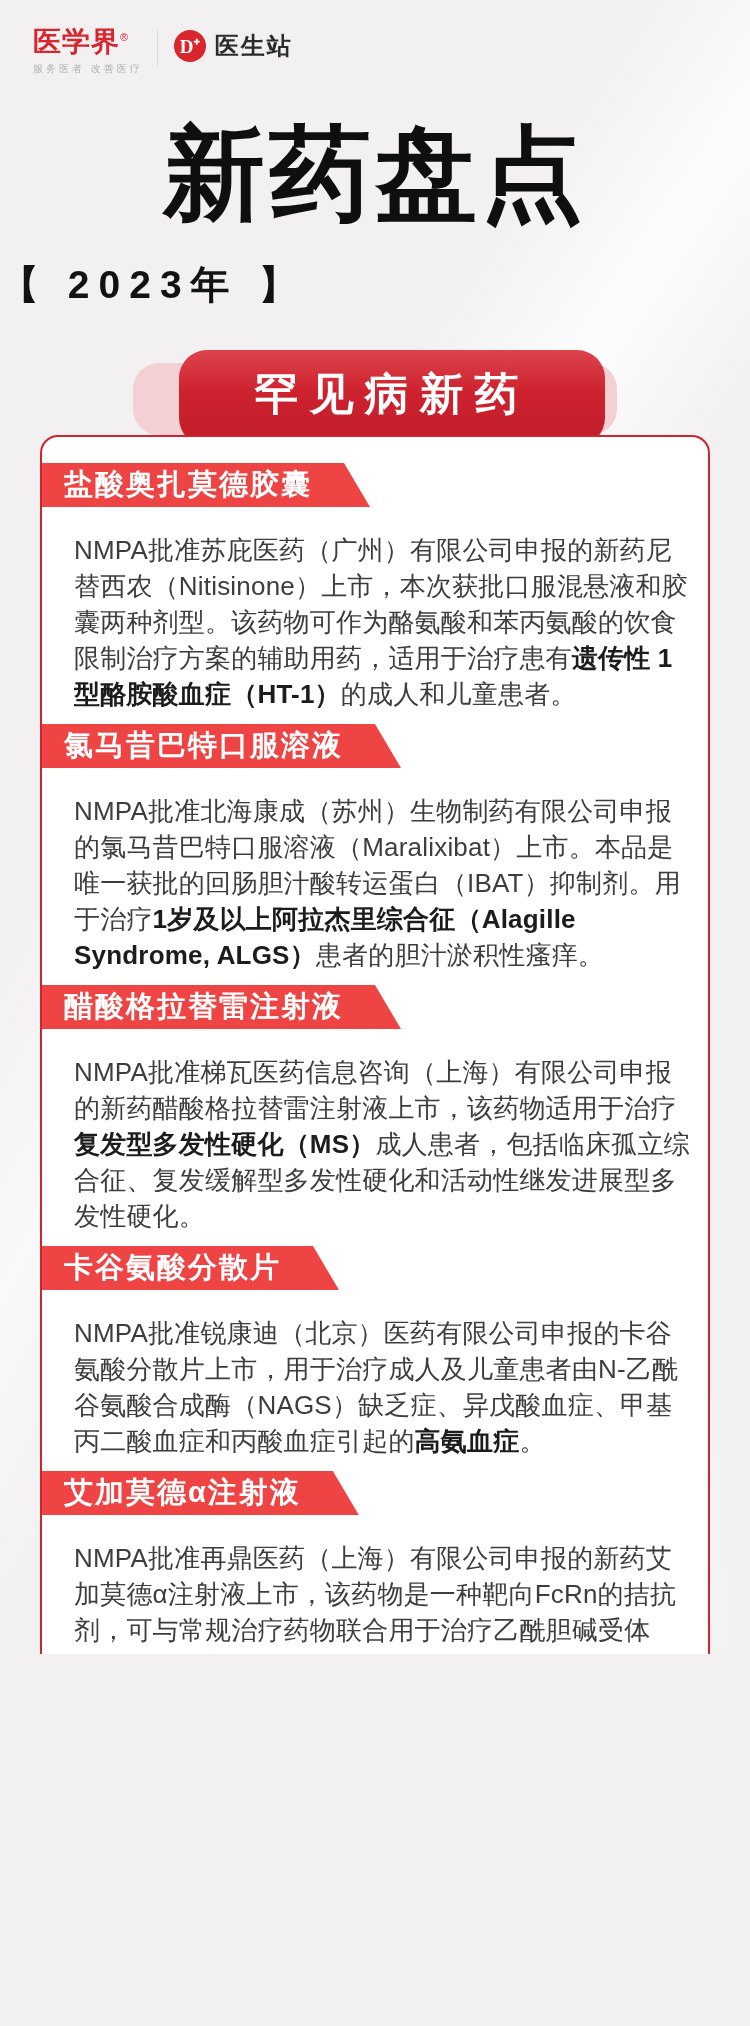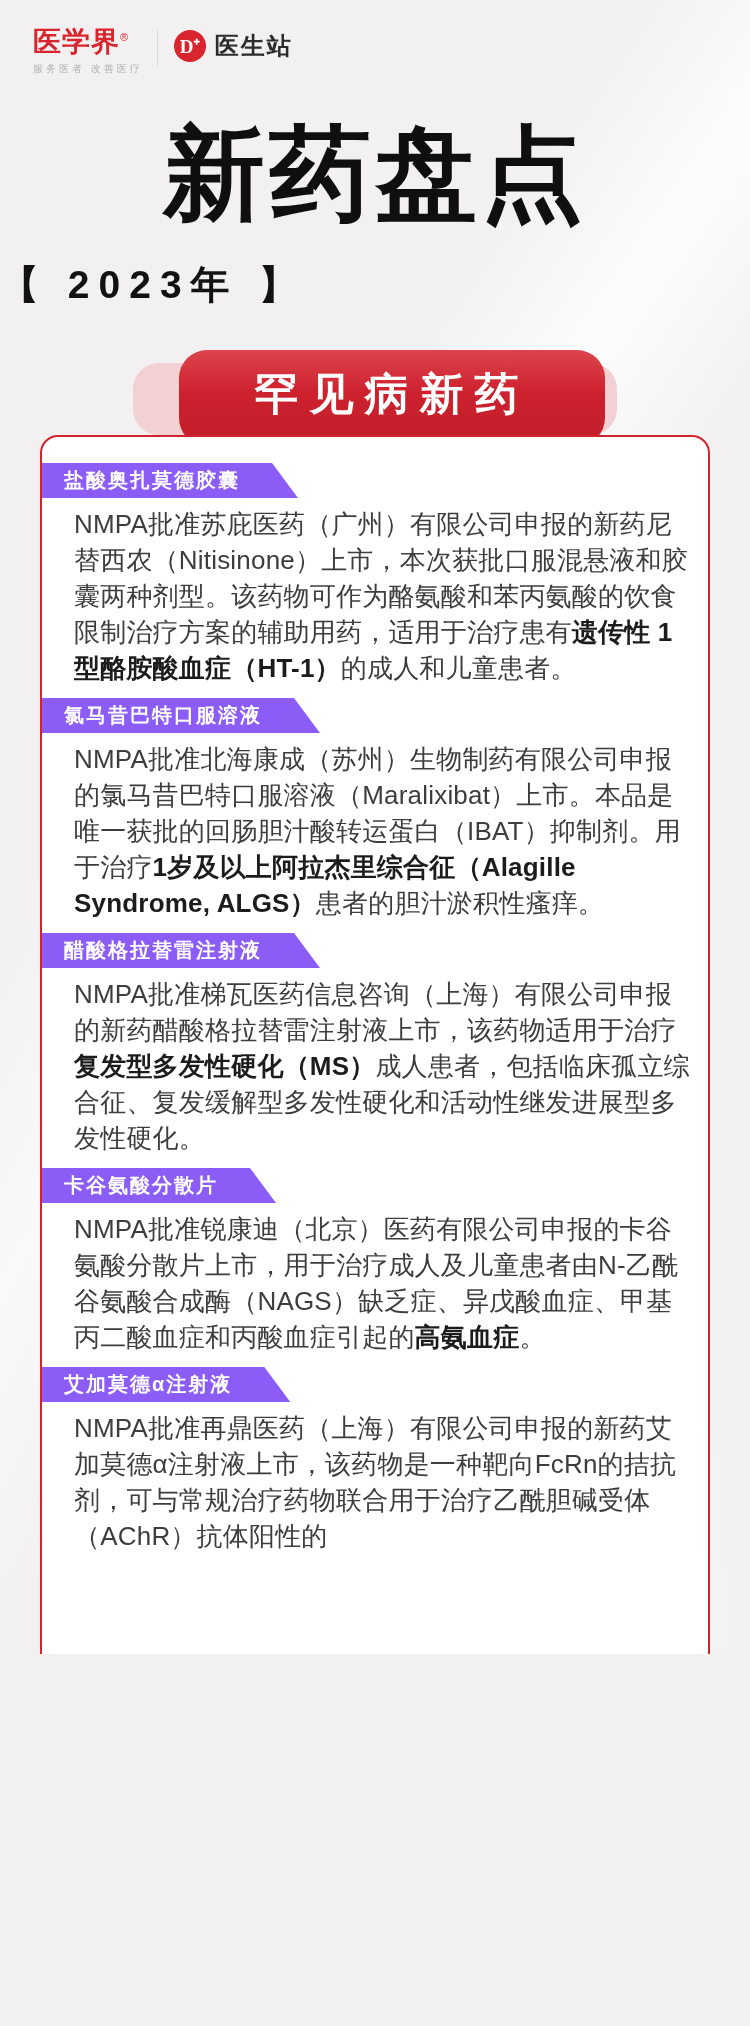--- a/index.html
+++ b/index.html
@@ -35,22 +35,22 @@
                 background:#f2d0d3;border-radius:26px;z-index:1;}
   .banner{position:absolute;top:350px;left:162px;width:426px;height:96px;border-radius:28px;z-index:2;
           background:linear-gradient(180deg,#dc444c 0%,#cd212e 45%,#c01e2a 100%);
           display:flex;justify-content:center;margin-left:17px;}
   .banner-text{margin-top:22px;color:#fff;font-weight:800;font-size:44px;letter-spacing:11px;line-height:1;}
 
   
   .card{position:absolute;top:435px;left:40px;width:670px;height:1360px;z-index:3;
         background:#fff;border:2.5px solid #d2242e;border-radius:18px;
         box-sizing:border-box;padding:24px 12px 0 16px;overflow:hidden;}
-  .flag{position:relative;margin:12px 0 8px -16px;width:max-content;max-width:560px;
-        background:#8b5cf6;color:#fff;font-weight:700;font-size:20px;line-height:1;
+  .flag{position:relative;margin:12px 0 25px -16px;width:max-content;max-width:560px;
+        background:#ef4444;color:#fff;font-weight:700;font-size:29px;line-height:1;
         letter-spacing:2px;padding:7px 58px 8px 22px;
         clip-path:polygon(0 0,calc(100% - 26px) 0,100% 100%,0 100%);}
   section:first-of-type .flag{margin-top:2px;}
   .para{margin:0;padding:0 4px 0 16px;font-size:26px;line-height:36px;color:#3d3d3d;letter-spacing:.2px;}
   .para .b{font-weight:700;color:#1c1c1c;}
 
   
   .note{position:absolute;top:1804px;right:36px;z-index:2;font-size:21px;color:#9c9c9c;letter-spacing:3px;}
   .qr{position:absolute;top:1832px;left:84px;width:124px;height:124px;z-index:2;}
   .play{position:absolute;top:1880px;left:212px;z-index:2;width:0;height:0;

